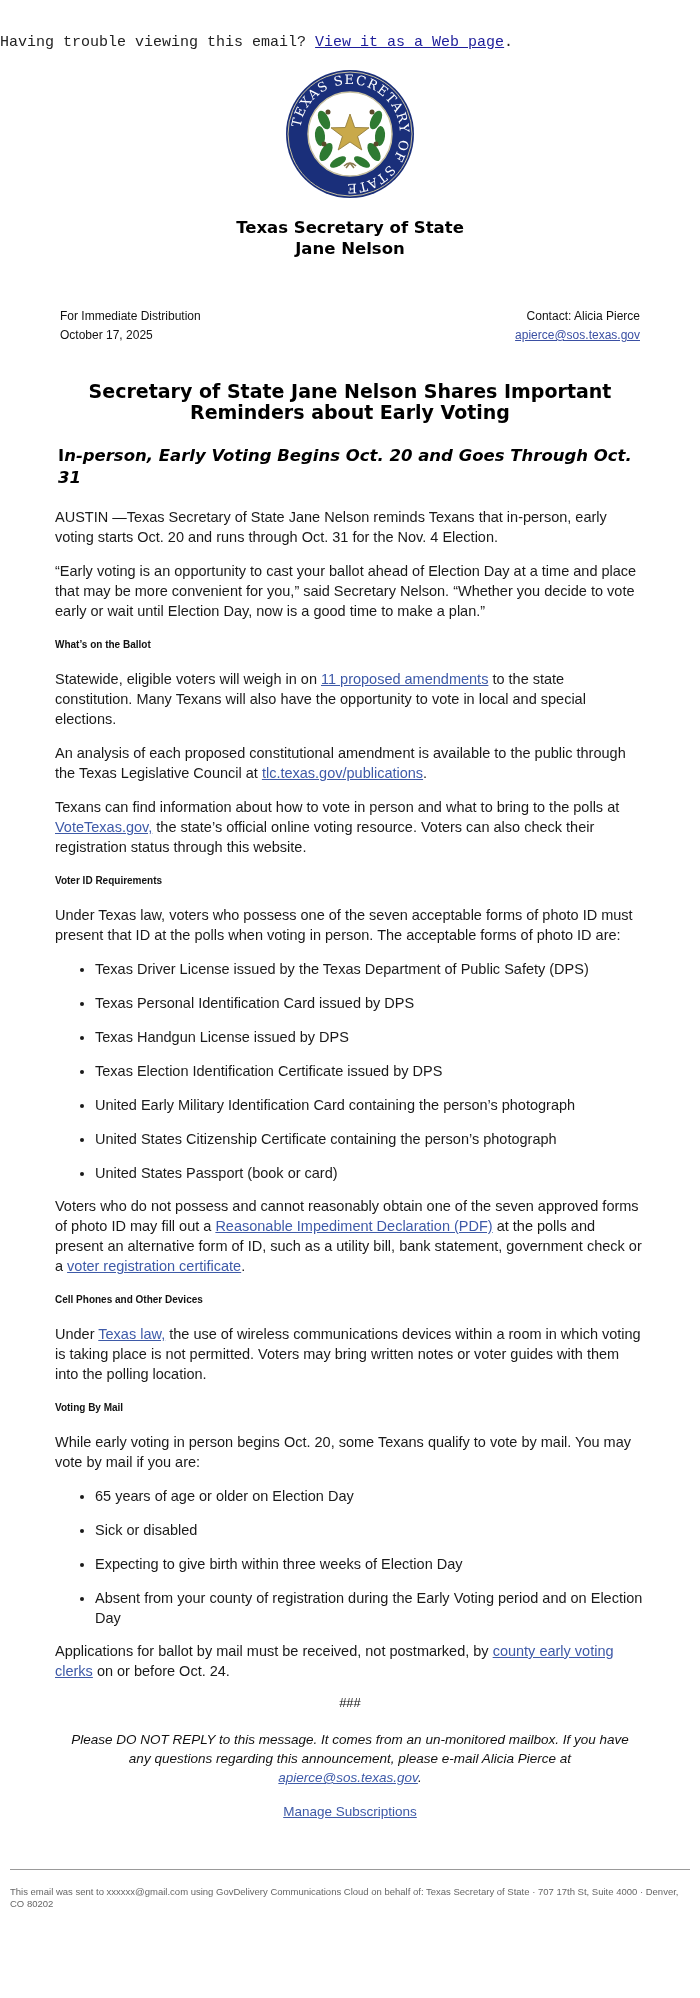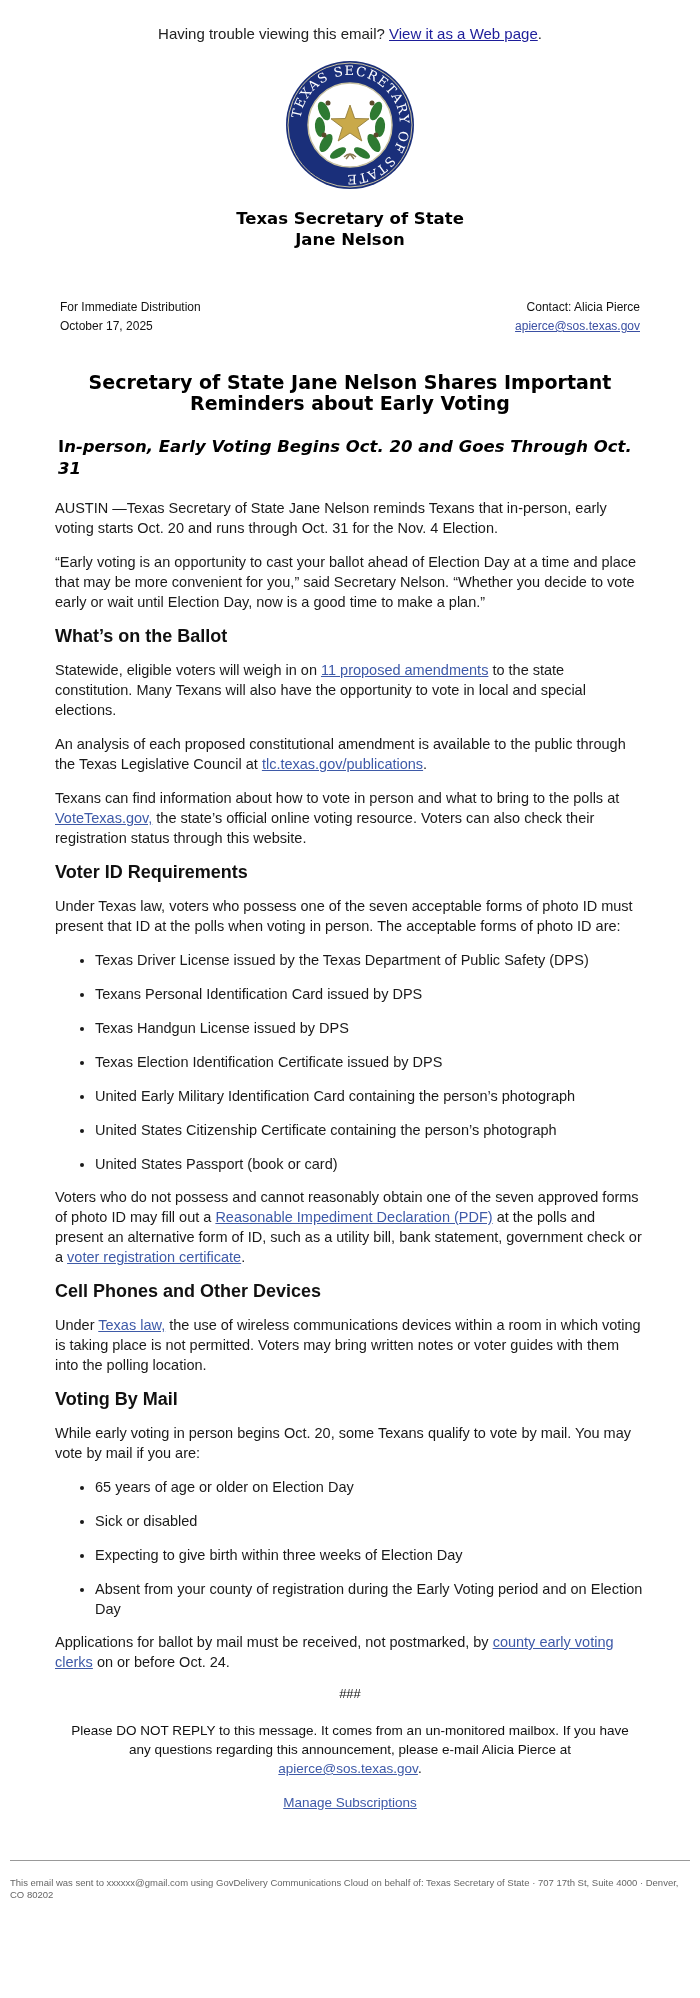--- a/index.html
+++ b/index.html
@@ -1,36 +1,36 @@
 <!DOCTYPE html>
 <html><head>
 <meta charset="utf-8">
 <style>
   html, body { margin: 0; padding: 0; background: #ffffff; }
   body { width: 700px; font-family: "Liberation Sans", sans-serif; color: #1a1a1a; }
   a { text-decoration: underline; }
-  .topbar { text-align: center; font-size: 15px; color: #222; padding-top: 25px; height: 22px; line-height: 18px; }
+  .topbar { text-align: left; font-size: 15px; color: #222; padding-top: 34px; height: 22px; line-height: 18px; font-family: Liberation Mono, monospace; }
   .topbar a { color: #1d1d9a; }
   .seal-wrap { display: flex; justify-content: center; margin-top: 12px; height: 132px; }
   .org { text-align: center; font-family: "DejaVu Sans", sans-serif; font-weight: bold; font-size: 16.5px; line-height: 21px; color: #000; margin-top: 17px; }
   .meta { display: flex; justify-content: space-between; margin: 48px 60px 0 60px; font-size: 12px; line-height: 19px; color: #111; }
   .meta .right { text-align: right; }
   .meta a { color: #3a4fa3; }
   .h1 { text-align: center; font-family: "DejaVu Sans", sans-serif; font-weight: bold; font-size: 19px; line-height: 21px; color: #000; margin: 36px 60px 0 60px; }
   .h2 { text-align: left; font-family: "DejaVu Sans", sans-serif; font-weight: bold; font-style: italic; font-size: 16.5px; line-height: 22px; color: #000; margin: 22px 58px 0 58px; }
   .h2 .upright { font-style: normal; }
   .content { margin: 18px 55px 0 55px; font-size: 14.5px; line-height: 20px; color: #1a1a1a; }
   .content p { margin: 0 0 14px 0; }
-  .content h3 { font-size: 18px; font-weight: bold; margin: 12px 0 14px 0; line-height: 20px; color: #111; }
+  .content h3 { font-size: 10px; font-weight: bold; margin: 12px 0 14px 0; line-height: 20px; color: #111; }
   .content a { color: #3e5aa8; }
   .content ul { margin: 0 0 13px 0; padding-left: 40px; }
   .content li { margin-bottom: 14px; }
   .content li:last-child { margin-bottom: 0; }
   .sep { text-align: center; font-size: 13px; margin-top: 6px; color: #111; }
-  .disclaimer { text-align: center; font-size: 13.5px; line-height: 19px; margin: 20px 60px 16px 60px; color: #111; }
+  .disclaimer { text-align: center; font-size: 13.5px; line-height: 19px; margin: 20px 60px 16px 60px; color: #111; font-style: italic; }
   .disclaimer a { color: #3e5aa8; }
   .manage { text-align: center; font-size: 13.5px; margin-top: 17px; }
   .manage a { color: #3e5aa8; }
   .rule { border: 0; border-top: 1px solid #999; margin: 50px 0 0 10px; width: 680px; }
   .footer { font-size: 9.5px; line-height: 12px; color: #666; margin: 16px 0 0 10px; width: 670px; padding-bottom: 60px; }
 </style>
 </head>
 <body>
 
 <div class="topbar">
@@ -94,21 +94,21 @@
   <h3>What’s on the Ballot</h3>
   <p><span>Statewide, eligible voters will weigh in on </span><a href="#">11 proposed amendments</a><span> to the state constitution. Many Texans will also have the opportunity to vote in local and special elections.</span></p>
   <p><span>An analysis of each proposed constitutional amendment is available to the public through the Texas Legislative Council at </span><a href="#">tlc.texas.gov/publications</a><span>.</span></p>
 
   <p><span>Texans can find information about how to vote in person and what to bring to the polls at </span><a href="#">VoteTexas.gov,</a><span> the state’s official online voting resource. Voters can also check their registration status through this website.</span></p>
 
   <h3>Voter ID Requirements</h3>
   <p>Under Texas law, voters who possess one of the seven acceptable forms of photo ID must present that ID at the polls when voting in person. The acceptable forms of photo ID are:</p>
   <ul>
     <li>Texas Driver License issued by the Texas Department of Public Safety (DPS)</li>
-    <li>Texans Personal Identification Card issued by DPS</li>
+    <li>Texas Personal Identification Card issued by DPS</li>
     <li>Texas Handgun License issued by DPS</li>
     <li>Texas Election Identification Certificate issued by DPS</li>
     <li>United Early Military Identification Card containing the person’s photograph</li>
     <li>United States Citizenship Certificate containing the person’s photograph</li>
     <li>United States Passport (book or card)</li>
   </ul>
   <p><span>Voters who do not possess and cannot reasonably obtain one of the seven approved forms of photo ID may fill out a </span><a href="#">Reasonable Impediment Declaration (PDF)</a><span> at the polls and present an alternative form of ID, such as a utility bill, bank statement, government check or a </span><a href="#">voter registration certificate</a><span>.</span></p>
 
   <h3>Cell Phones and Other Devices</h3>
   <p><span>Under </span><a href="#">Texas law,</a><span> the use of wireless communications devices within a room in which voting is taking place is not permitted. Voters may bring written notes or voter guides with them into the polling location.</span></p>

